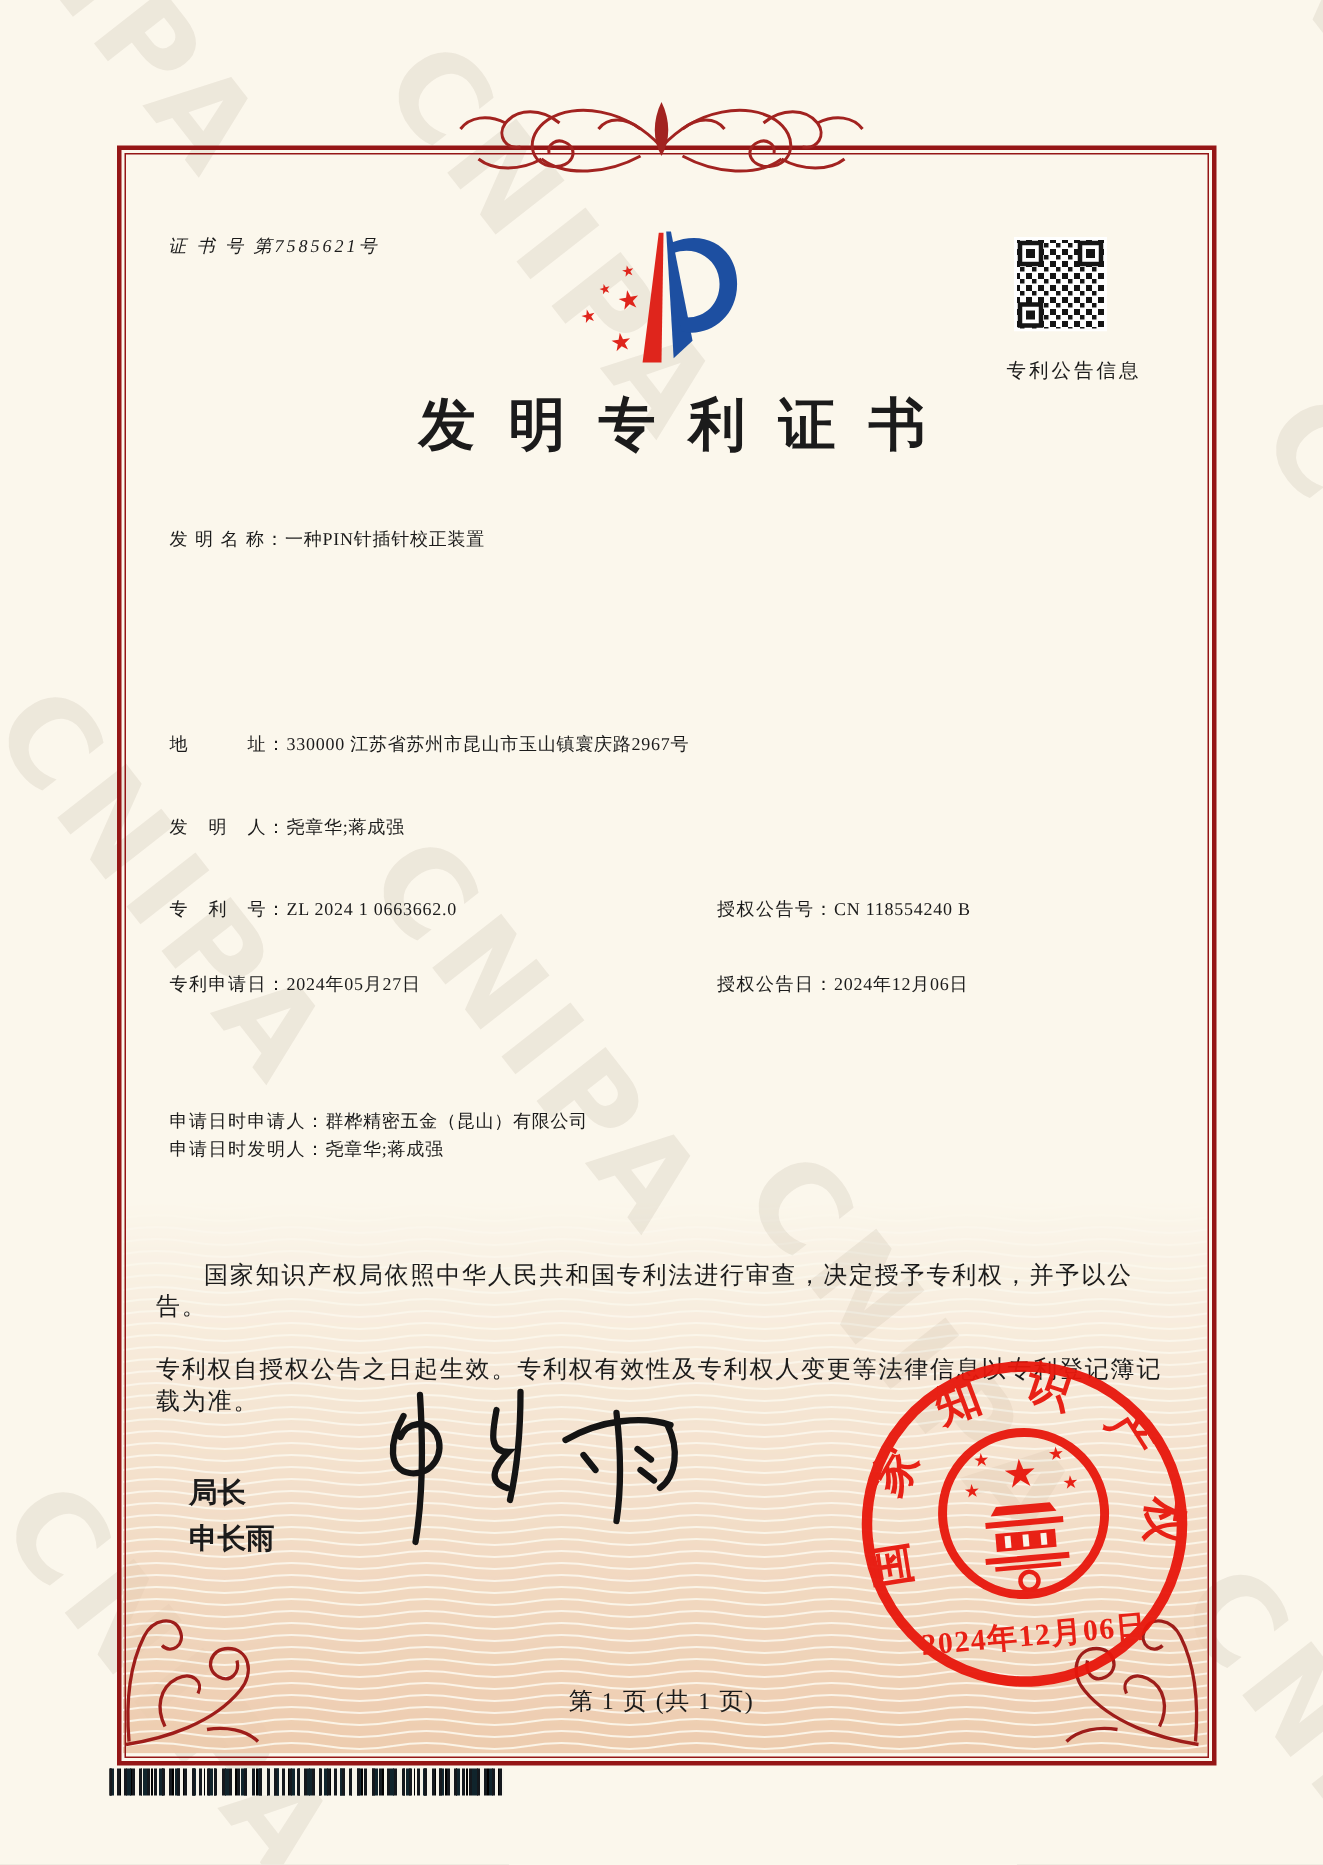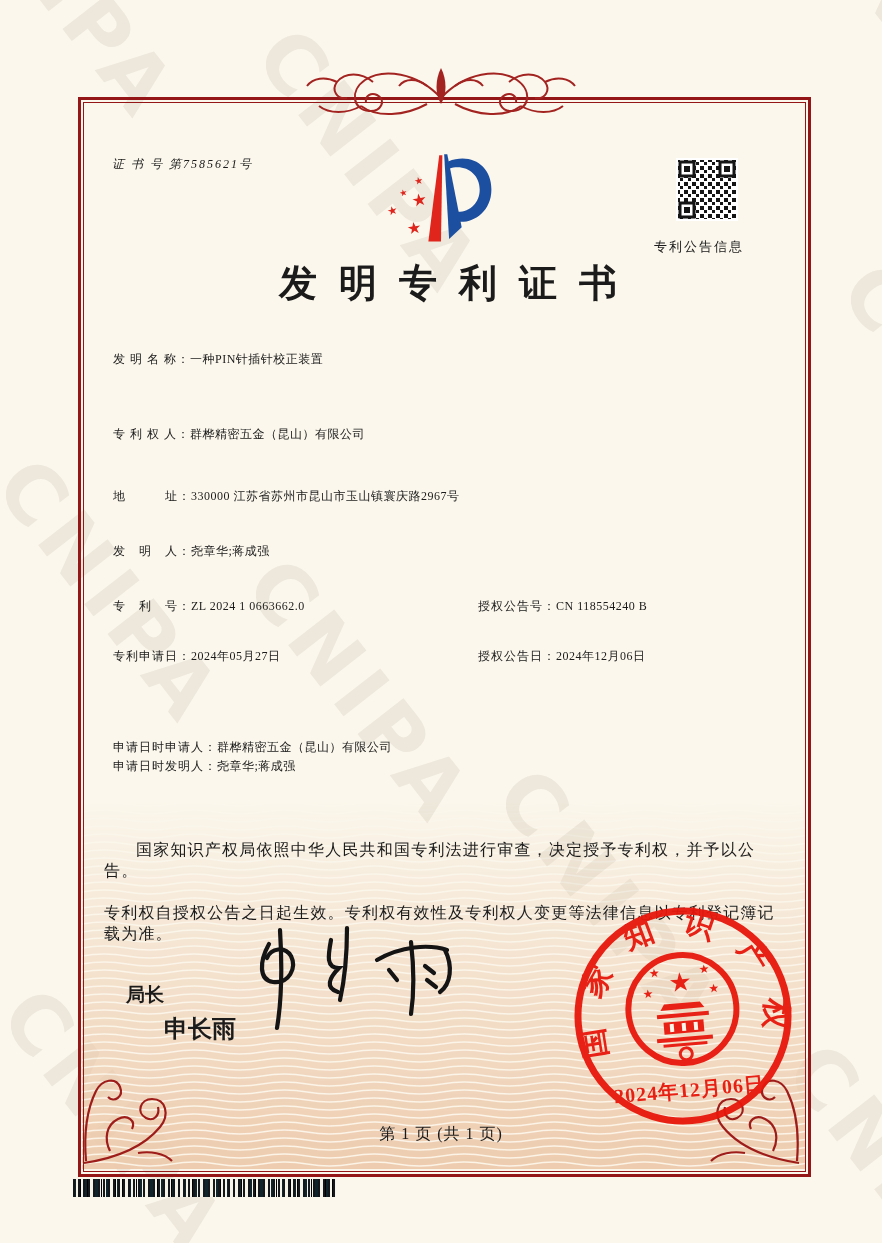--- a/index.html
+++ b/index.html
@@ -23,35 +23,35 @@
   .frame::after{content:"";position:absolute;inset:2px;border:1px solid #951616;}
   
   .certno{position:absolute;left:112px;top:156px;font-size:12px;letter-spacing:2px;z-index:3;font-style:italic;}
   .logo{position:absolute;left:378px;top:150px;z-index:3;}
   .title{
     position:absolute;left:0;right:0;top:258px;text-align:center;
     font-size:38px;font-weight:700;letter-spacing:22px;padding-left:36px;z-index:3;
   }
   .qr{position:absolute;left:676px;top:158px;z-index:3;}
   .qr-caption{
-    position:absolute;left:624px;top:238px;width:120px;text-align:right;
+    position:absolute;left:656px;top:238px;width:120px;text-align:center;
     font-size:13px;letter-spacing:2px;z-index:3;
   }
   
   .row{position:absolute;left:113px;white-space:nowrap;font-size:12px;z-index:3;}
   .row .lab{letter-spacing:1px;}
   .row .val{letter-spacing:0.5px;}
   .row.rcol{left:478px;}
   
   .stmt{position:absolute;left:104px;width:684px;font-size:16px;letter-spacing:1.2px;z-index:3;}
   .stmt.l1{top:840px;text-indent:2em;}
   .stmt.l2{top:903px;}
   
   .sig-title{position:absolute;left:126px;top:982px;font-family:"Liberation Sans","DejaVu Sans",sans-serif;font-weight:700;font-size:19px;z-index:3;}
-  .sig-name{position:absolute;left:126px;top:1013px;font-family:"Liberation Sans","DejaVu Sans",sans-serif;font-weight:700;font-size:24px;z-index:3;margin-left:38px;}
+  .sig-name{position:absolute;left:126px;top:1013px;font-family:"Liberation Sans","DejaVu Sans",sans-serif;font-weight:700;font-size:19px;z-index:3;}
   .sig-hand{position:absolute;left:235px;top:922px;z-index:3;}
   
   .seal{position:absolute;left:568px;top:901px;z-index:4;opacity:0.95;transform:rotate(-5deg);}
   .seal text{font-family:"Liberation Serif","DejaVu Serif",serif;}
   
   .pagenum{position:absolute;left:0;right:0;top:1124px;text-align:center;font-size:16px;letter-spacing:1px;z-index:3;}
   .barcode{
     position:absolute;left:73px;top:1179px;width:263px;height:18px;z-index:3;
     background:
       repeating-linear-gradient(90deg,#14181d 0 2px,rgba(0,0,0,0) 2px 5px),
@@ -165,23 +165,20 @@
       <rect x="48" y="8" width="6" height="6"></rect>
       <rect x="8" y="49" width="6" height="6"></rect>
     </g>
   </svg>
   <div class="qr-caption">专利公告信息</div>
 
   <div class="title">发明专利证书</div>
 
   <div class="row" style="top:351px;">
     <span class="lab">发 明 名 称：</span><span class="val">一种PIN针插针校正装置</span>
-  </div>
-  <div class="row" style="top:426px;">
-    <span class="lab">专 利 权 人：</span><span class="val">群桦精密五金（昆山）有限公司</span>
   </div>
   <div class="row" style="top:488px;">
     <span class="lab">地　　　址：</span><span class="val">330000 江苏省苏州市昆山市玉山镇寰庆路2967号</span>
   </div>
   <div class="row" style="top:543px;">
     <span class="lab">发　明　人：</span><span class="val">尧章华;蒋成强</span>
   </div>
   <div class="row" style="top:598px;">
     <span class="lab">专　利　号：</span><span class="val">ZL 2024 1 0663662.0</span>
   </div>

